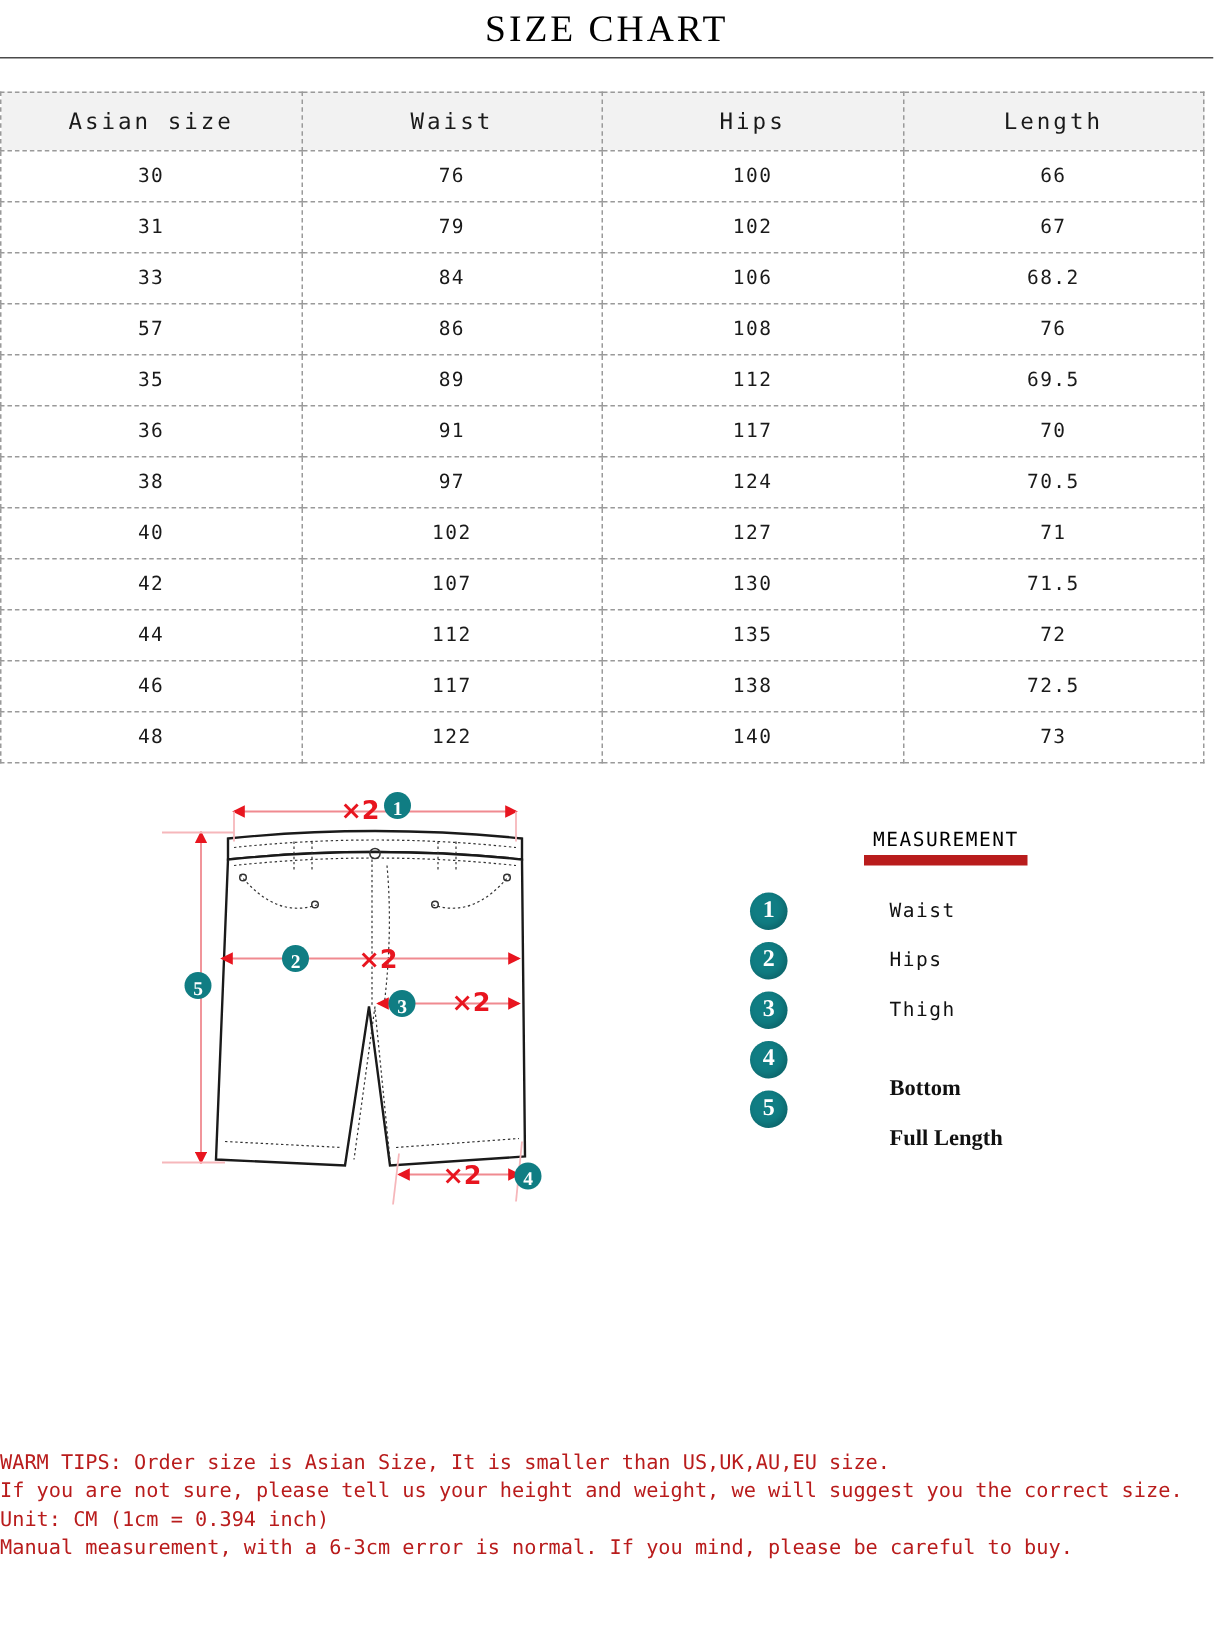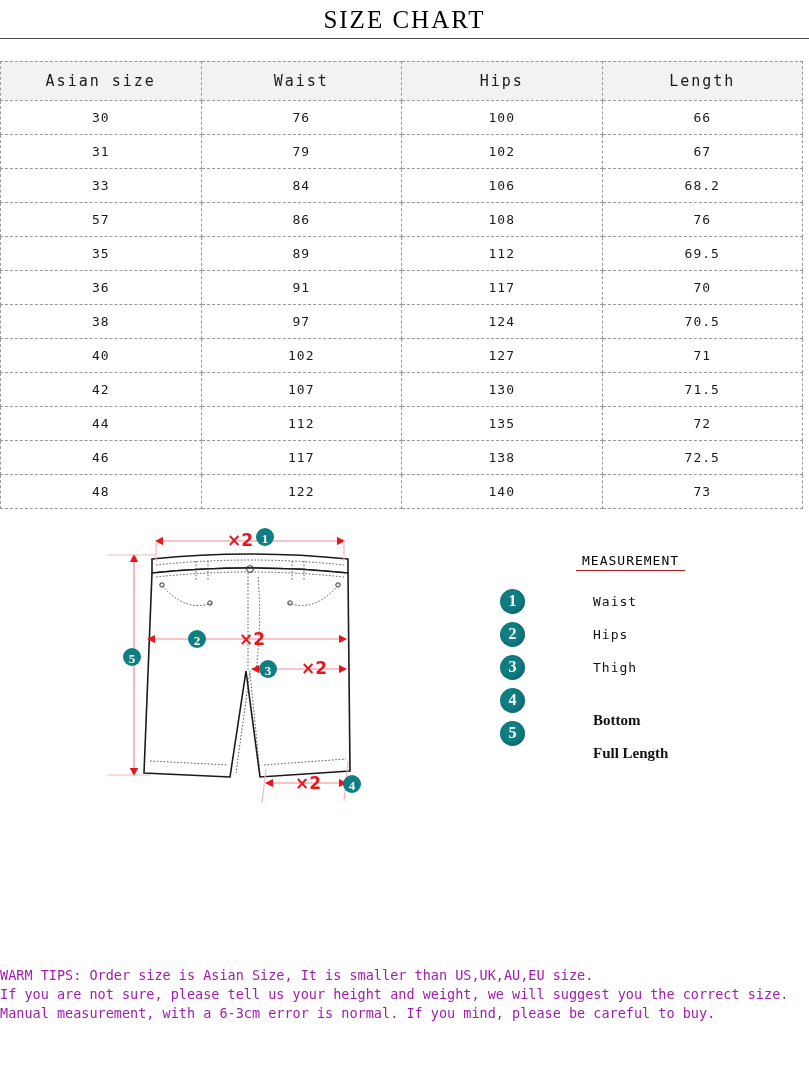--- a/index.html
+++ b/index.html
@@ -94,21 +94,21 @@
     left: 500px;
     top: 8px;
     width: 290px;
   }
   .legend-title {
     font-family: "DejaVu Sans Mono", monospace;
     font-size: 13px;
     letter-spacing: 1px;
     color: #000;
     display: inline-block;
-    border-bottom: 1px solid #b91c1c;
+    border-bottom: 7px solid #b91c1c;
     padding: 0 6px 2px 6px;
     margin-left: 76px;
     margin-top: 24px;
   }
   .legend-list {
     margin-top: 14px;
   }
   .legend-row {
     display: flex;
     align-items: center;
@@ -147,21 +147,21 @@
   
   .tips {
     position: absolute;
     left: 0px;
     top: 966px;
     width: 809px;
   }
   .tips-line {
     font-family: "DejaVu Sans Mono", monospace;
     font-size: 13.5px;
-    color: #a21caf;
+    color: #b91c1c;
     line-height: 19px;
     white-space: nowrap;
     letter-spacing: 0px;
   }
 </style>
 </head>
 <body>
 
 <div class="title-wrap">
   <div class="main-title">SIZE CHART</div>
@@ -377,14 +377,15 @@
         <span class="badge">5</span>
         <span class="legend-label bold">Full Length</span>
       </div>
     </div>
   </div>
 </div>
 
 <div class="tips">
   <div class="tips-line">WARM TIPS: Order size is Asian Size, It is smaller than US,UK,AU,EU size.</div>
   <div class="tips-line">If you are not sure, please tell us your height and weight, we will suggest you the correct size.</div>
+  <div class="tips-line">Unit: CM (1cm = 0.394 inch)</div>
   <div class="tips-line">Manual measurement, with a 6-3cm error is normal. If you mind, please be careful to buy.</div>
 </div>
 
 </body></html>

